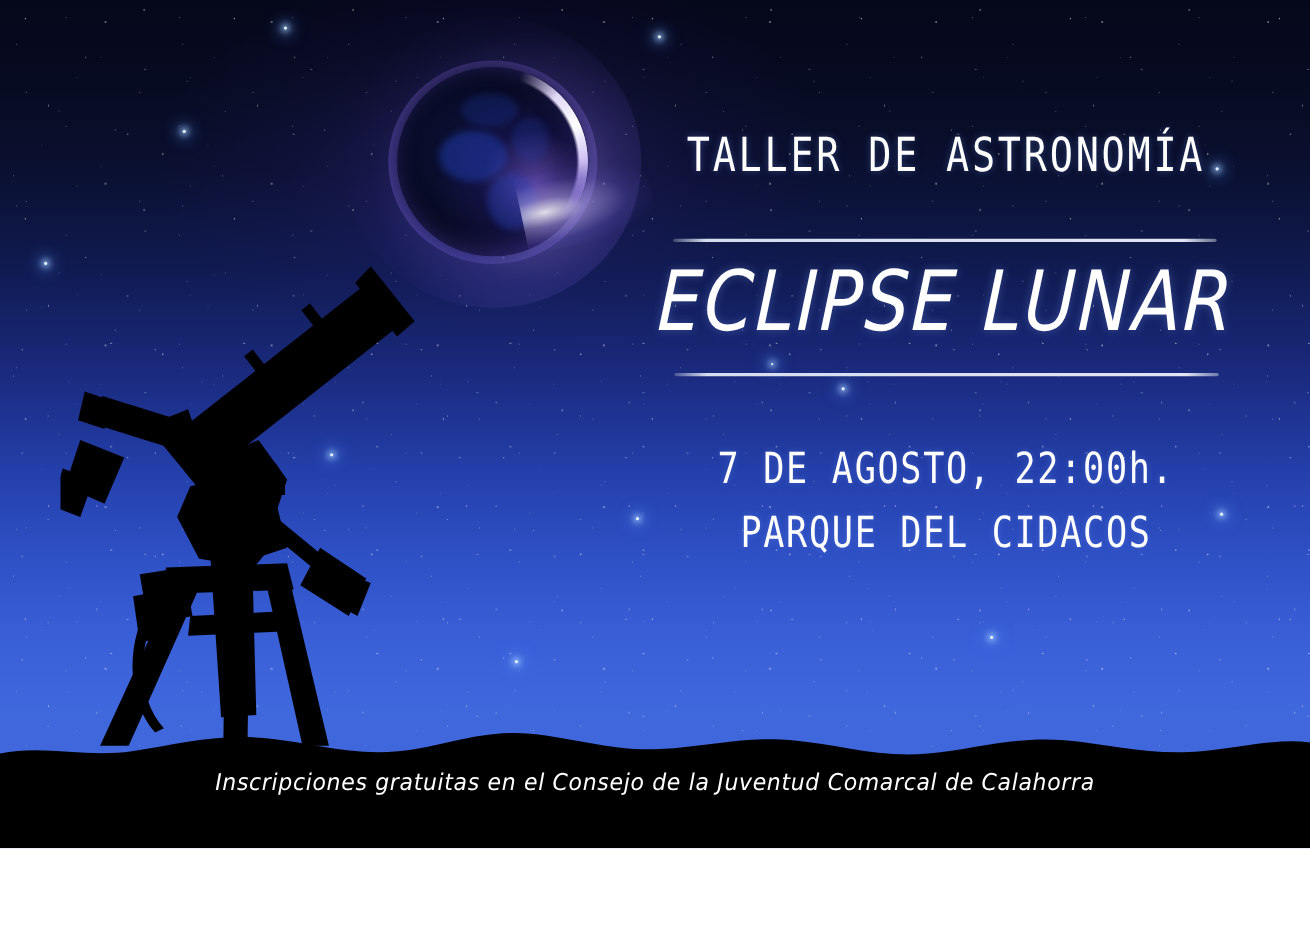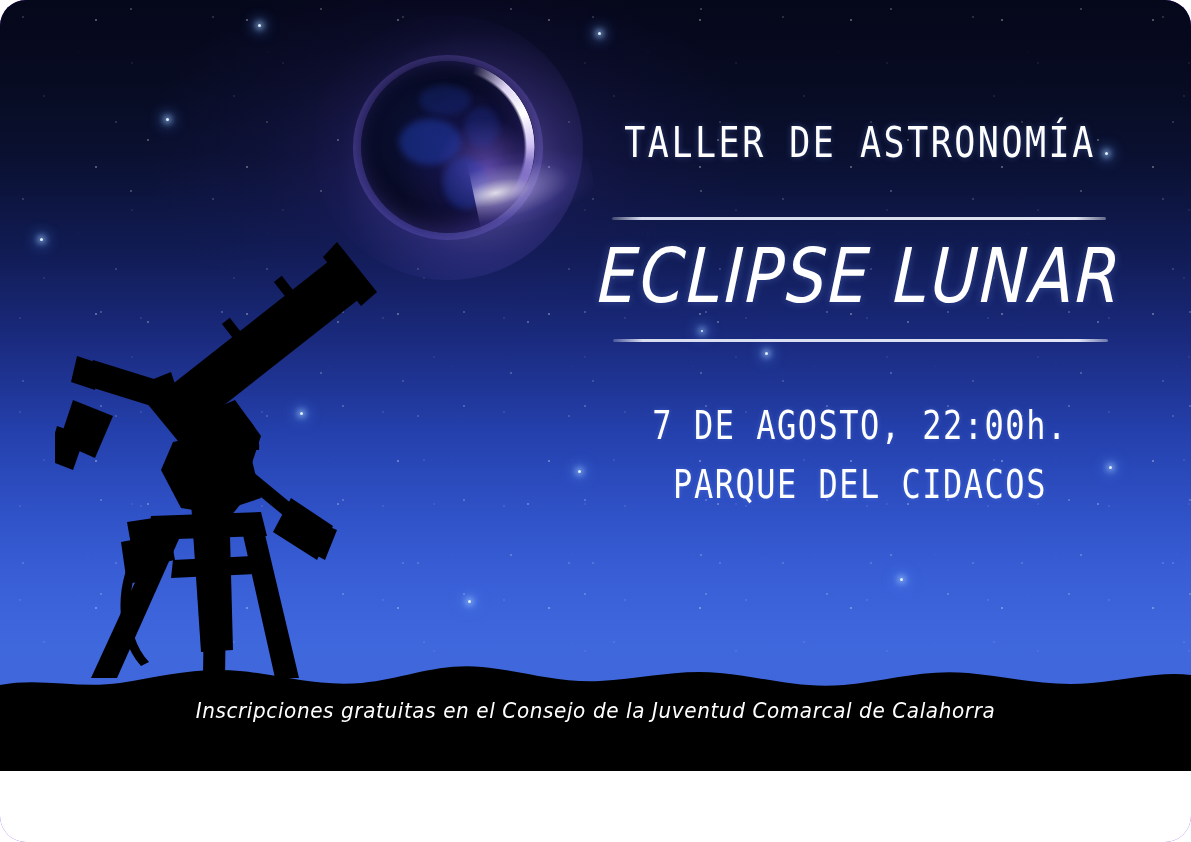--- a/index.html
+++ b/index.html
@@ -3,21 +3,20 @@
 <meta charset="utf-8">
 <style>
   html,body{margin:0;padding:0;background:#fff;}
   body{font-family:"Liberation Sans",sans-serif;}
 
   #poster{
     position:relative;
     width:1191px;height:842px;
     overflow:hidden;
     background:#6d28d9;
-    border-radius:26px;
   }
 
   
   #sky{
     position:absolute;left:0;top:0;width:1191px;height:771px;
     background:
       radial-gradient(ellipse 420px 260px at 447px 150px, rgba(70,50,160,0.30) 0%, rgba(40,30,110,0.12) 45%, rgba(0,0,0,0) 72%),
       linear-gradient(to bottom,
         #05071a 0%,
         #070b21 10%,

